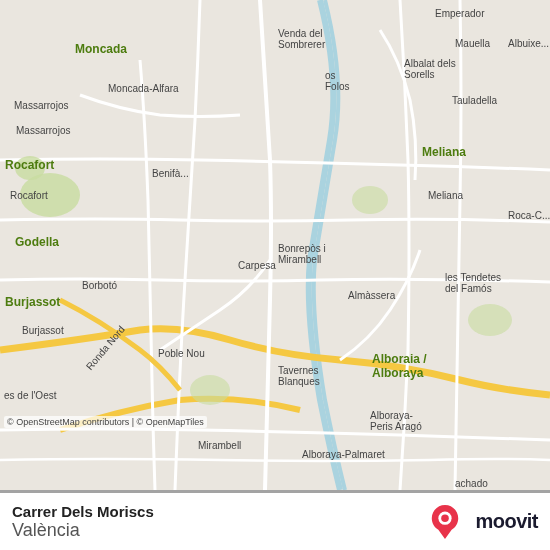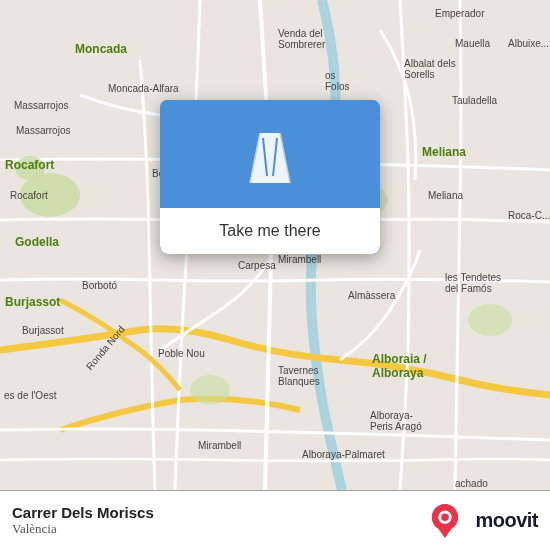--- a/index.html
+++ b/index.html
@@ -87,37 +87,36 @@
     #bottom-bar {
       position: absolute;
       bottom: 0;
       left: 0;
       right: 0;
       height: 60px;
       background-color: #fff;
       display: flex;
       align-items: center;
       padding: 0 12px;
-      border-top: 1px solid #a3a3a3;
+      border-top: 3px solid #a3a3a3;
     }
 
     #destination-info {
       flex: 1;
     }
 
     #destination-name {
       font-size: 15px;
       font-weight: 600;
       color: #222;
     }
 
     #destination-city {
-      font-size: 13px;
+      font-size: 18px;
       color: #555;
-      font-family: Liberation Serif, serif;
     }
 
     #moovit-logo {
       display: flex;
       align-items: center;
       gap: 16px;
       margin-left: 12px;
     }
 
     #moovit-logo .logo-pin {
@@ -220,39 +219,22 @@
   <span class="map-label" style="left:455px;top:38px;">Mauella</span>
   <span class="map-label" style="left:508px;top:38px;">Albuixe...</span>
   <span class="map-label" style="left:452px;top:95px;">Tauladella</span>
   <span class="map-label map-label-bold" style="left:422px;top:145px;">Meliana</span>
   <span class="map-label" style="left:428px;top:190px;">Meliana</span>
   <span class="map-label" style="left:508px;top:210px;">Roca-C...</span>
   <span class="map-label" style="left:435px;top:8px;">Emperador</span>
   <span class="map-label" style="left:445px;top:272px;">les Tendetes<br>del Famós</span>
   <span class="map-label" style="left:455px;top:478px;">achado</span>
 
-  <div id="dialog-card">
-    <div id="dialog-icon-area">
-
-      <svg viewBox="0 0 80 60" xmlns="http://www.w3.org/2000/svg">
-
-        <polygon points="20,55 60,55 50,5 30,5" fill="#ffffff" opacity="0.9"></polygon>
-
-        <polygon points="36,48 38,48 34,10 32,10" fill="#4a90d9"></polygon>
-
-        <polygon points="42,48 44,48 48,10 46,10" fill="#4a90d9"></polygon>
-
-        <line x1="20" y1="55" x2="30" y2="5" stroke="#ccc" stroke-width="1.5"></line>
-
-        <line x1="60" y1="55" x2="50" y2="5" stroke="#ccc" stroke-width="1.5"></line>
-      </svg>
-    </div>
-    <button id="dialog-button">Take me there</button>
-  </div>
-
+
+  <div id="osm-attr">© OpenStreetMap contributors | © OpenMapTiles</div>
 </div>
 
 <div id="bottom-bar">
   <div id="destination-info">
     <div id="destination-name">Carrer Dels Moriscs</div>
     <div id="destination-city">València</div>
   </div>
   <div id="moovit-logo">
 
     <svg class="logo-pin" viewBox="0 0 28 36" xmlns="http://www.w3.org/2000/svg">

